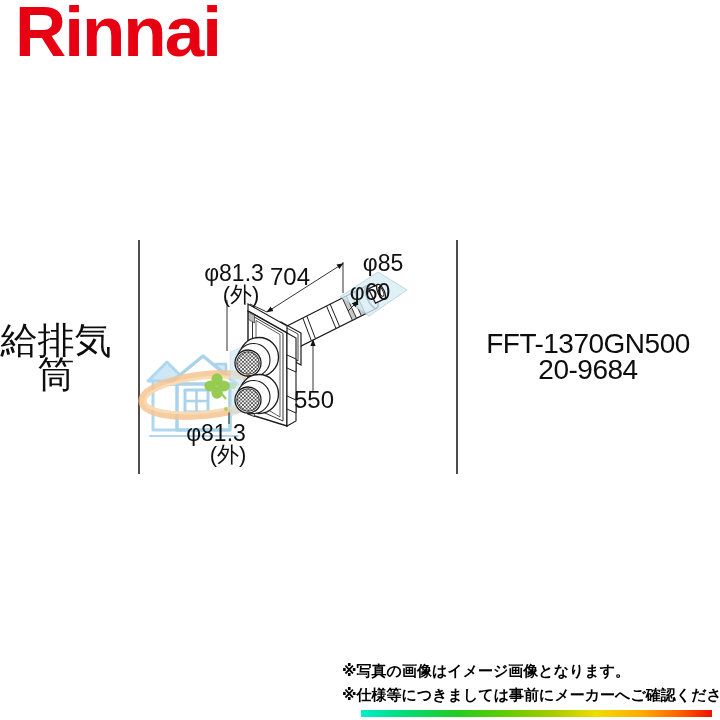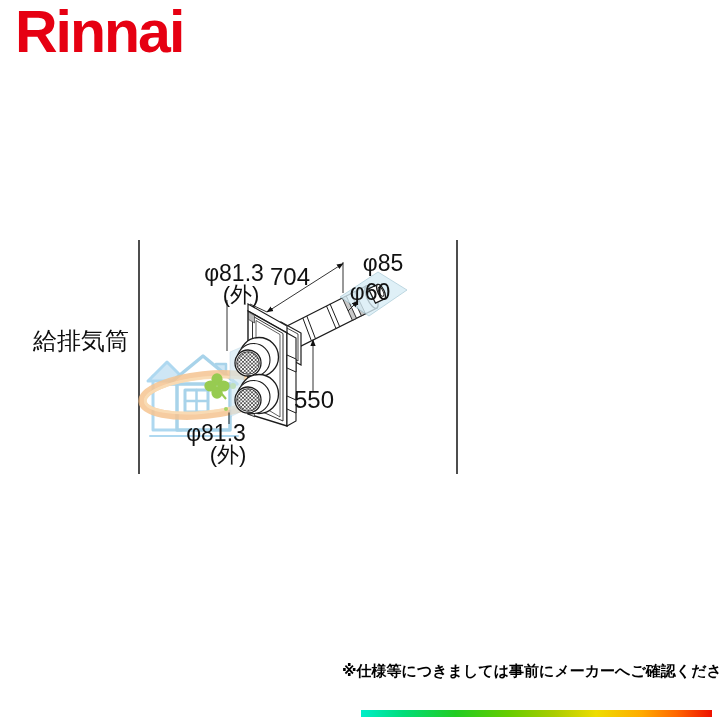--- a/index.html
+++ b/index.html
@@ -5,30 +5,30 @@
   html,body{margin:0;padding:0;}
   body{
     width:720px;height:720px;background:#ffffff;overflow:hidden;
     font-family:"Liberation Sans","DejaVu Sans",sans-serif;
     -webkit-font-smoothing:antialiased;
   }
   .canvas{position:relative;width:720px;height:720px;background:#fff;}
 
   .logo{
     position:absolute;left:15px;top:0;height:64px;line-height:64px;
-    font-size:59px;font-weight:bold;letter-spacing:-2px;color:#e60012;text-align:right;
+    font-size:71px;font-weight:bold;letter-spacing:-2px;color:#e60012;text-align:right;
   }
 
   .divider{position:absolute;top:240px;width:2px;height:234px;background:#4d4d4d;}
   .divider-left{left:138px;}
   .divider-right{left:456px;}
 
   .part-name{
     position:absolute;left:0;top:324px;width:112px;text-align:center;
-    font-size:24px;line-height:34px;color:#0d0d0d;font-weight:500;margin-left:25px;
+    font-size:37px;line-height:34px;color:#0d0d0d;font-weight:500;
   }
   .model{
     position:absolute;left:458px;top:331px;width:260px;text-align:center;
     font-size:28px;line-height:26px;color:#0d0d0d;letter-spacing:-0.5px;
   }
 
   .watermark{position:absolute;left:130px;top:340px;width:180px;height:110px;opacity:.9;}
   .diagram{position:absolute;left:150px;top:245px;width:310px;height:235px;}
   .diagram text{
     font-family:"Liberation Sans","DejaVu Sans",sans-serif;
@@ -54,20 +54,24 @@
 
   <div class="logo">Rinnai</div>
 
   <div class="divider divider-left"></div>
   <div class="divider divider-right"></div>
 
   <div class="part-name">
     <div>給排気筒</div>
   </div>
 
+  <div class="model">
+    <div>FFT-1370GN500</div>
+    <div>20-9684</div>
+  </div>
 
   <svg class="watermark" viewBox="130 340 180 110" aria-hidden="true">
     <g stroke-linejoin="round" stroke-linecap="round">
       <line x1="150" y1="436" x2="238" y2="436" stroke="#a6d4ef" stroke-width="2"></line>
       <rect x="153" y="376" width="28" height="54" fill="#ffffff" stroke="#a6d4ef" stroke-width="3"></rect>
       <polygon points="148,381 167,362 186,381" fill="#c9e4f5" stroke="#a6d4ef" stroke-width="3"></polygon>
       <rect x="216" y="364" width="10" height="15" fill="#c9e4f5" stroke="#9fcfe8" stroke-width="2.5"></rect>
       <rect x="177" y="382" width="53" height="48" fill="#ffffff" stroke="#9fcfe8" stroke-width="3.5"></rect>
       <polygon points="169,384 203,356 237,384" fill="#ffffff" stroke="#9fcfe8" stroke-width="3.5"></polygon>
       <rect x="185" y="390" width="23" height="22" fill="#ffffff" stroke="#9fcfe8" stroke-width="3"></rect>
@@ -168,18 +172,19 @@
     <text x="241" y="302" font-size="22">(外)</text>
     <text x="290" y="285" font-size="24">704</text>
     <text x="383" y="271" font-size="23">φ85</text>
     <text x="370" y="300" font-size="23">φ60</text>
     <text x="314" y="408" font-size="24">550</text>
     <text x="216" y="441" font-size="23">φ81.3</text>
     <text x="228" y="462" font-size="22">(外)</text>
   </svg>
 
   <div class="notes">
+    <div>※写真の画像はイメージ画像となります。</div>
     <div>※仕様等につきましては事前にメーカーへご確認ください。</div>
   </div>
 
   <div class="rainbow"></div>
 
 </div>
 
 </body></html>

